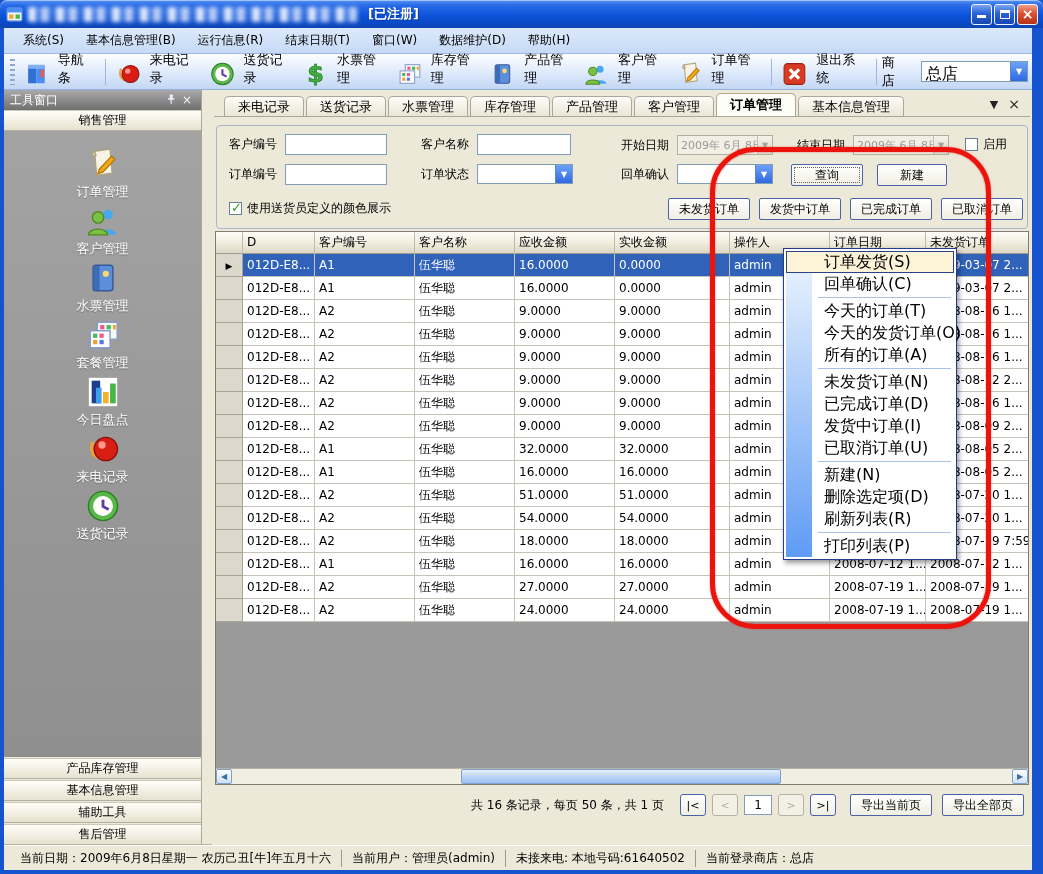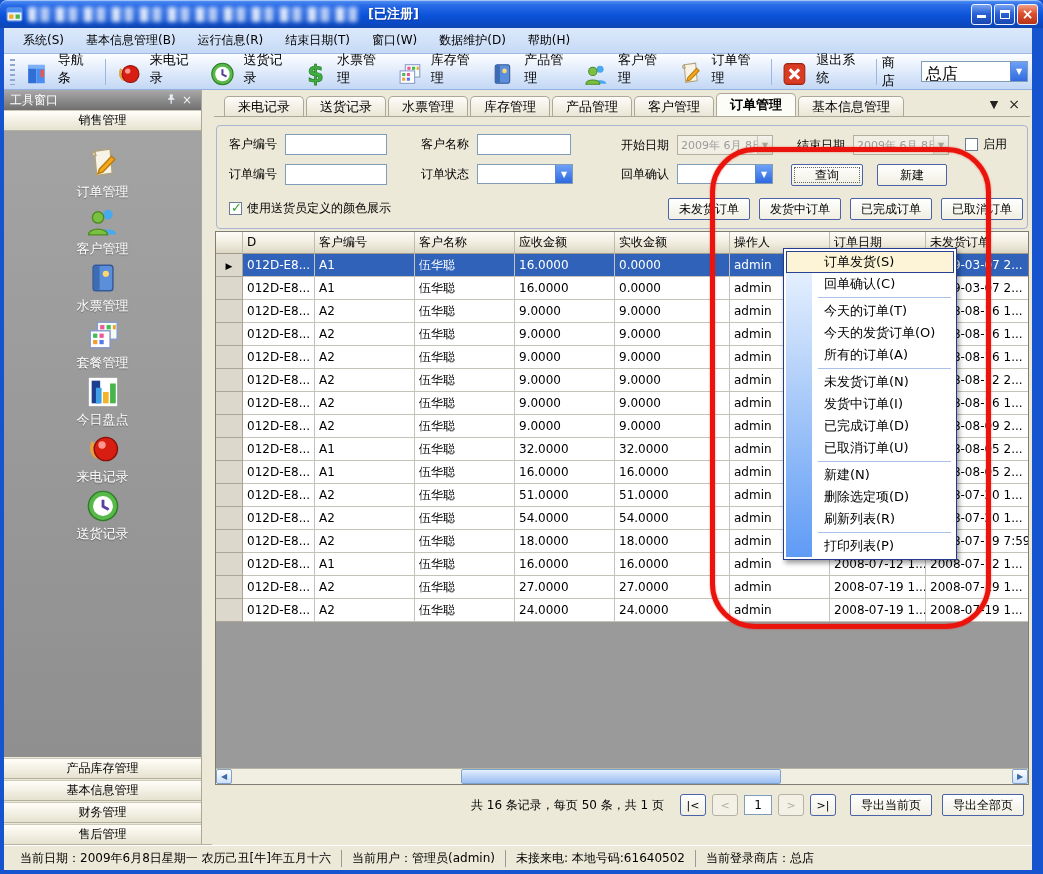--- a/index.html
+++ b/index.html
@@ -127,21 +127,21 @@
   .statusbar { height:25px; background:#ece9d8; border-top:1px solid #fff; box-shadow:0 -1px 0 #b8b4a4;
     display:flex; align-items:center; font-size:12px; padding-left:6px; }
   .seg { padding:0 10px; white-space:nowrap; }
   .seg + .seg { border-left:1px solid #9a9a9a; }
 
   
   .cmenu { position:absolute; left:571px; top:158px; width:174px; background:#fff; border:1px solid #263b8f;
     box-shadow:2px 3px 5px rgba(0,0,0,.4); padding:2px; z-index:40; }
   .cmenu::before { content:""; position:absolute; left:2px; top:2px; bottom:2px; width:26px;
     background:linear-gradient(180deg,#eef5ff,#bcd6fa 35%,#5f9bf5); }
-  .mi { position:relative; height:22px; line-height:22px; padding-left:38px; font-size:13px; color:#000; cursor:default; white-space:nowrap; }
+  .mi { position:relative; height:22px; line-height:22px; padding-left:38px; font-size:16px; color:#000; cursor:default; white-space:nowrap; }
   .mi.hl { background:#fdf4d7; outline:1px solid #2a418f; outline-offset:-1px; }
   .msep { position:relative; height:5px; }
   .msep::after { content:""; position:absolute; left:32px; right:3px; top:2px; border-top:1px solid #a9c0e8; }
 
   
   .annotation { position:absolute; left:710px; top:147px; width:281px; height:482px; border:5px solid #ea140d;
     border-radius:45px; z-index:50; pointer-events:none; box-shadow:0 0 2px rgba(234,20,13,.6), inset 0 0 2px rgba(234,20,13,.6); }
 </style>
 </head>
 <body>
@@ -372,21 +372,21 @@
             <svg class="ic">
                 <use href="#i-clock"></use>
               </svg>
             <span class="lbl">送货记录</span>
           </div>
         </div>
         <div class="bottom-groups">
 
         <div class="group-bar">产品库存管理</div>
             <div class="group-bar">基本信息管理</div>
-            <div class="group-bar">财务管理</div>
+            <div class="group-bar">辅助工具</div>
             <div class="group-bar">售后管理</div>
           </div>
       </div>
 
       <div style="width:10px"></div>
 
       <div class="content">
 
         <div class="tabstrip">
           <span style="display:flex;align-items:flex-end">
@@ -685,22 +685,22 @@
         <div class="cmenu">
 
         <div class="mi hl">订单发货(S)</div>
             <div class="mi">回单确认(C)</div>
             <div class="msep"></div>
             <div class="mi">今天的订单(T)</div>
             <div class="mi">今天的发货订单(O)</div>
             <div class="mi">所有的订单(A)</div>
             <div class="msep"></div>
             <div class="mi">未发货订单(N)</div>
+            <div class="mi">已完成订单(D)</div>
             <div class="mi">发货中订单(I)</div>
-            <div class="mi">已完成订单(D)</div>
             <div class="mi">已取消订单(U)</div>
             <div class="msep"></div>
             <div class="mi">新建(N)</div>
             <div class="mi">删除选定项(D)</div>
             <div class="mi">刷新列表(R)</div>
             <div class="msep"></div>
             <div class="mi">打印列表(P)</div>
           </div>
 
       </div>

